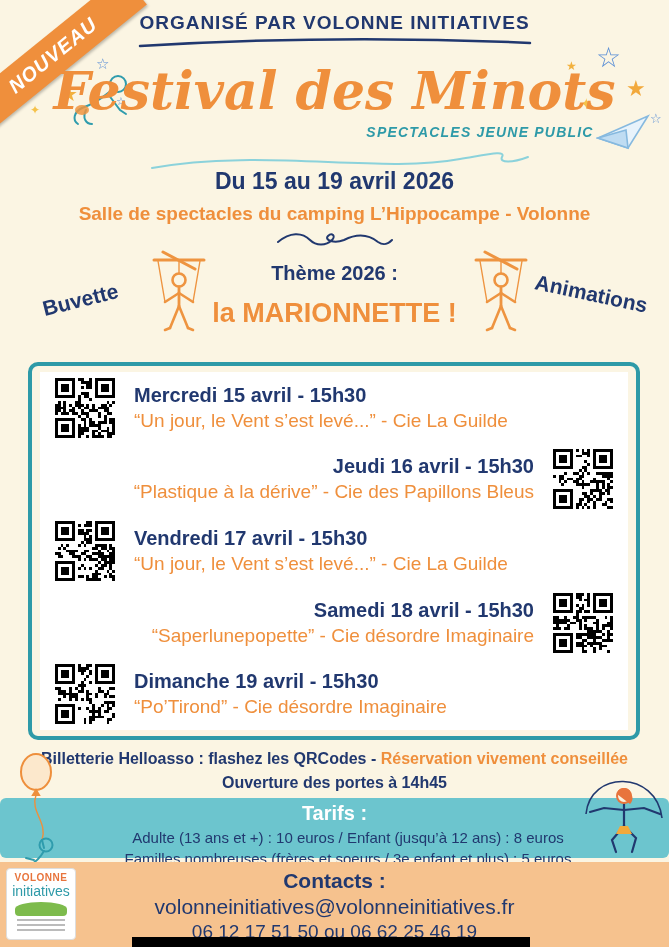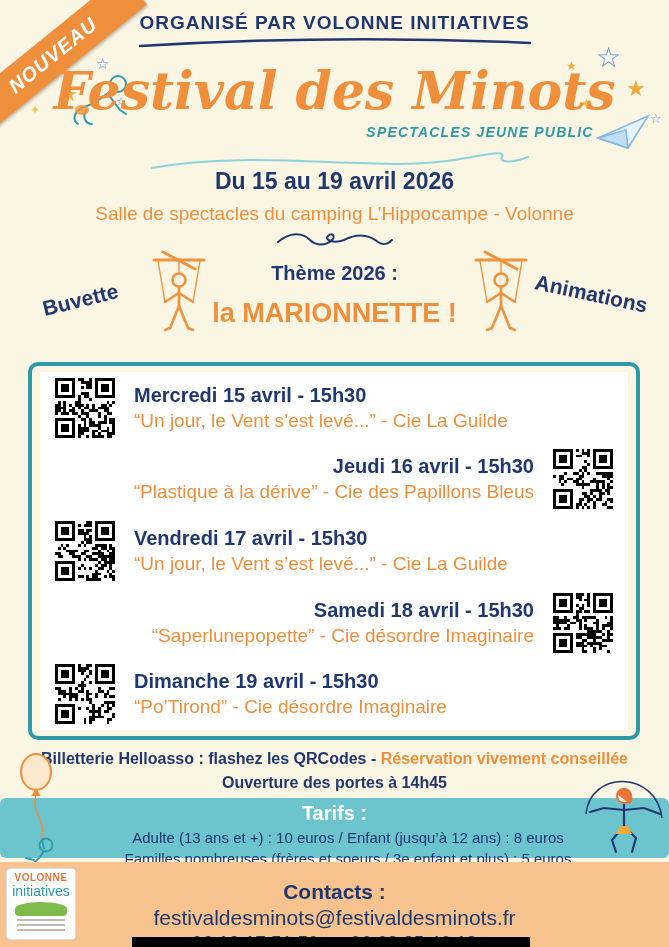--- a/index.html
+++ b/index.html
@@ -39,21 +39,21 @@
   .s7 { top:78px;  left:626px; font-size:22px; color:#F2A93C; }
   .s8 { top:96px;  left:580px; font-size:15px; color:#F5C24B; }
   .s9 { top:112px; left:650px; font-size:13px; color:#5B8FD6; }
   .s10{ top:60px;  left:566px; font-size:12px; color:#F2B13E; }
   .crawl-child { position:absolute; top:70px; left:62px; }
   .paper-plane { position:absolute; top:114px; left:596px; }
   
   .dates { position:absolute; top:168px; left:0; right:0; text-align:center;
     font-weight:bold; font-size:23px; color:var(--navy,#21386F); }
   .venue { position:absolute; top:203px; left:0; right:0; text-align:center;
-    font-weight:normal; font-size:19px; color:var(--orange,#EF8F3C); }
+    font-weight:bold; font-size:19px; color:var(--orange,#EF8F3C); }
   .divider { position:absolute; top:230px; left:276px; }
   
   .side-label { position:absolute; font-weight:bold; font-size:21px; color:var(--navy,#21386F); }
   .buvette { top:288px; left:42px; transform:rotate(-14deg); }
   .animations { top:282px; left:534px; transform:rotate(12deg); }
   .theme-label { position:absolute; top:262px; left:0; right:0; text-align:center;
     font-weight:bold; font-size:20px; color:var(--navy,#21386F); }
   .theme-value { position:absolute; top:298px; left:0; right:0; text-align:center;
     font-weight:bold; font-size:27px; color:var(--orange,#EF8F3C); }
   .marionette { position:absolute; top:250px; }
@@ -78,21 +78,21 @@
   .ticketing .hl { color:var(--orange,#EF8F3C); }
   .doors { position:absolute; top:774px; left:0; right:0; text-align:center;
     font-weight:bold; font-size:16px; color:var(--navy,#21386F); }
   
   .tarifs { position:absolute; top:798px; left:0; width:669px; height:60px;
     background:var(--tealband,#6CC5CE); border-radius:6px; text-align:center; padding-top:4px; }
   .tarifs-title { color:#fff; font-weight:bold; font-size:20px; }
   .tarifs-line { color:var(--navy,#21386F); font-size:15px; margin-top:4px;padding-left:27px; }
   
   .contacts { position:absolute; top:862px; left:0; width:669px; height:85px;
-    background:var(--peach,#F6C28E); text-align:center; padding-top:18px; }
+    background:var(--peach,#F6C28E); text-align:center; padding-top:7px; }
   .contacts-title { font-weight:bold; font-size:21px; color:var(--navy,#21386F); }
   .contacts-email { font-size:21px; color:var(--navy,#21386F); margin-top:2px; }
   .contacts-phones { font-size:19px; color:var(--navy,#21386F); margin-top:2px; }
   
   .volonne-logo { position:absolute; left:6px; top:868px; width:70px; height:72px;
     background:#fff; border:1px solid #ddd; border-radius:4px; text-align:center;
     padding-top:3px; overflow:hidden; }
   .volonne-l1 { font-size:10px; font-weight:bold; color:#E8743C; letter-spacing:.5px; }
   .volonne-l2 { font-size:14px; color:var(--teal,#2E9AA8); }
   .volonne-hill { width:52px; height:14px; margin:3px auto 3px; background:#7DBB4C;
@@ -922,21 +922,21 @@
       <path d="M46 74 L34 88 L38 100"></path>
       <path d="M46 74 L58 86 L54 100"></path>
     </g>
     <circle cx="46" cy="44" r="7" fill="#FBF0DC" stroke="#E8743C" stroke-width="2"></circle>
     <path d="M39 42 C 40 34, 52 34, 53 42 C 56 46, 54 50, 52 52" fill="#E8743C"></path>
     <path d="M42 74 L50 74 L54 82 L38 82 Z" fill="#F2A93C"></path>
   </svg>
 
   <div class="contacts">
     <div class="contacts-title">Contacts :</div>
-    <div class="contacts-email">festivaldesminots@festivaldesminots.fr</div>
+    <div class="contacts-email">volonneinitiatives@volonneinitiatives.fr</div>
     <div class="contacts-phones">06 12 17 51 50 ou 06 62 25 46 19</div>
   </div>
 
   <div class="volonne-logo">
     <div class="volonne-l1">VOLONNE</div>
     <div class="volonne-l2">initiatives</div>
     <div class="volonne-hill"></div>
     <div class="volonne-bar"></div>
     <div class="volonne-bar"></div>
     <div class="volonne-bar"></div>

